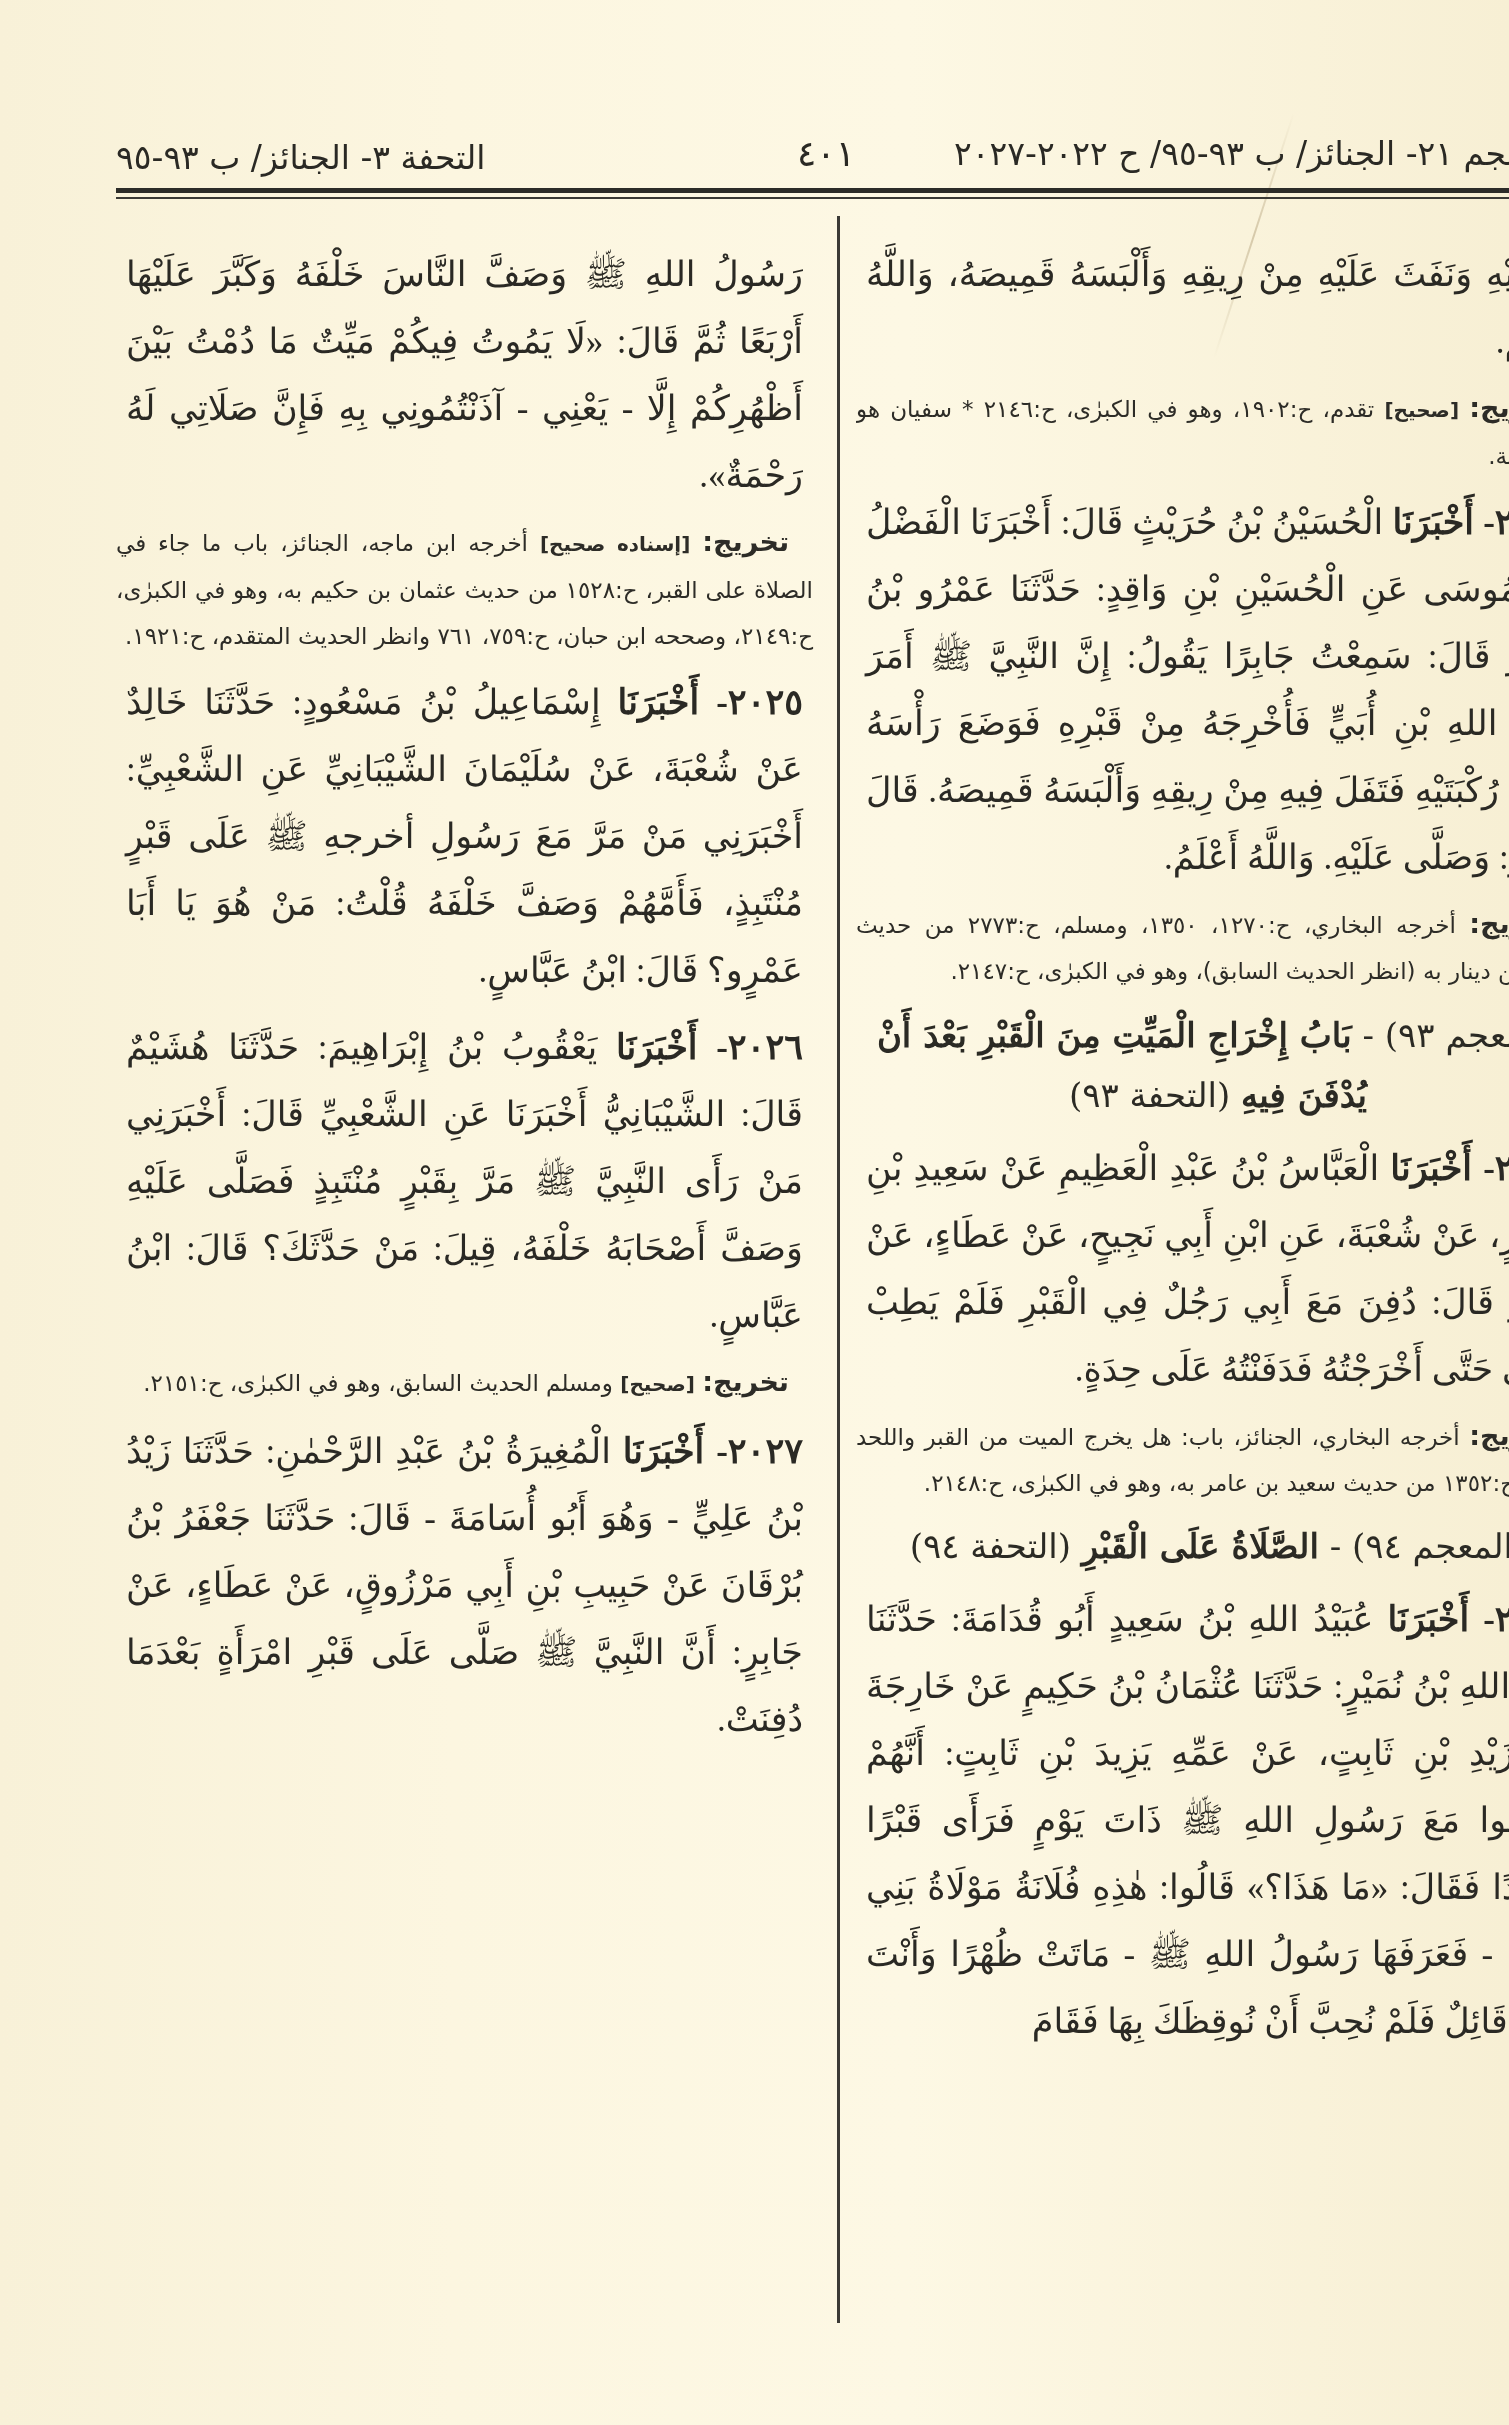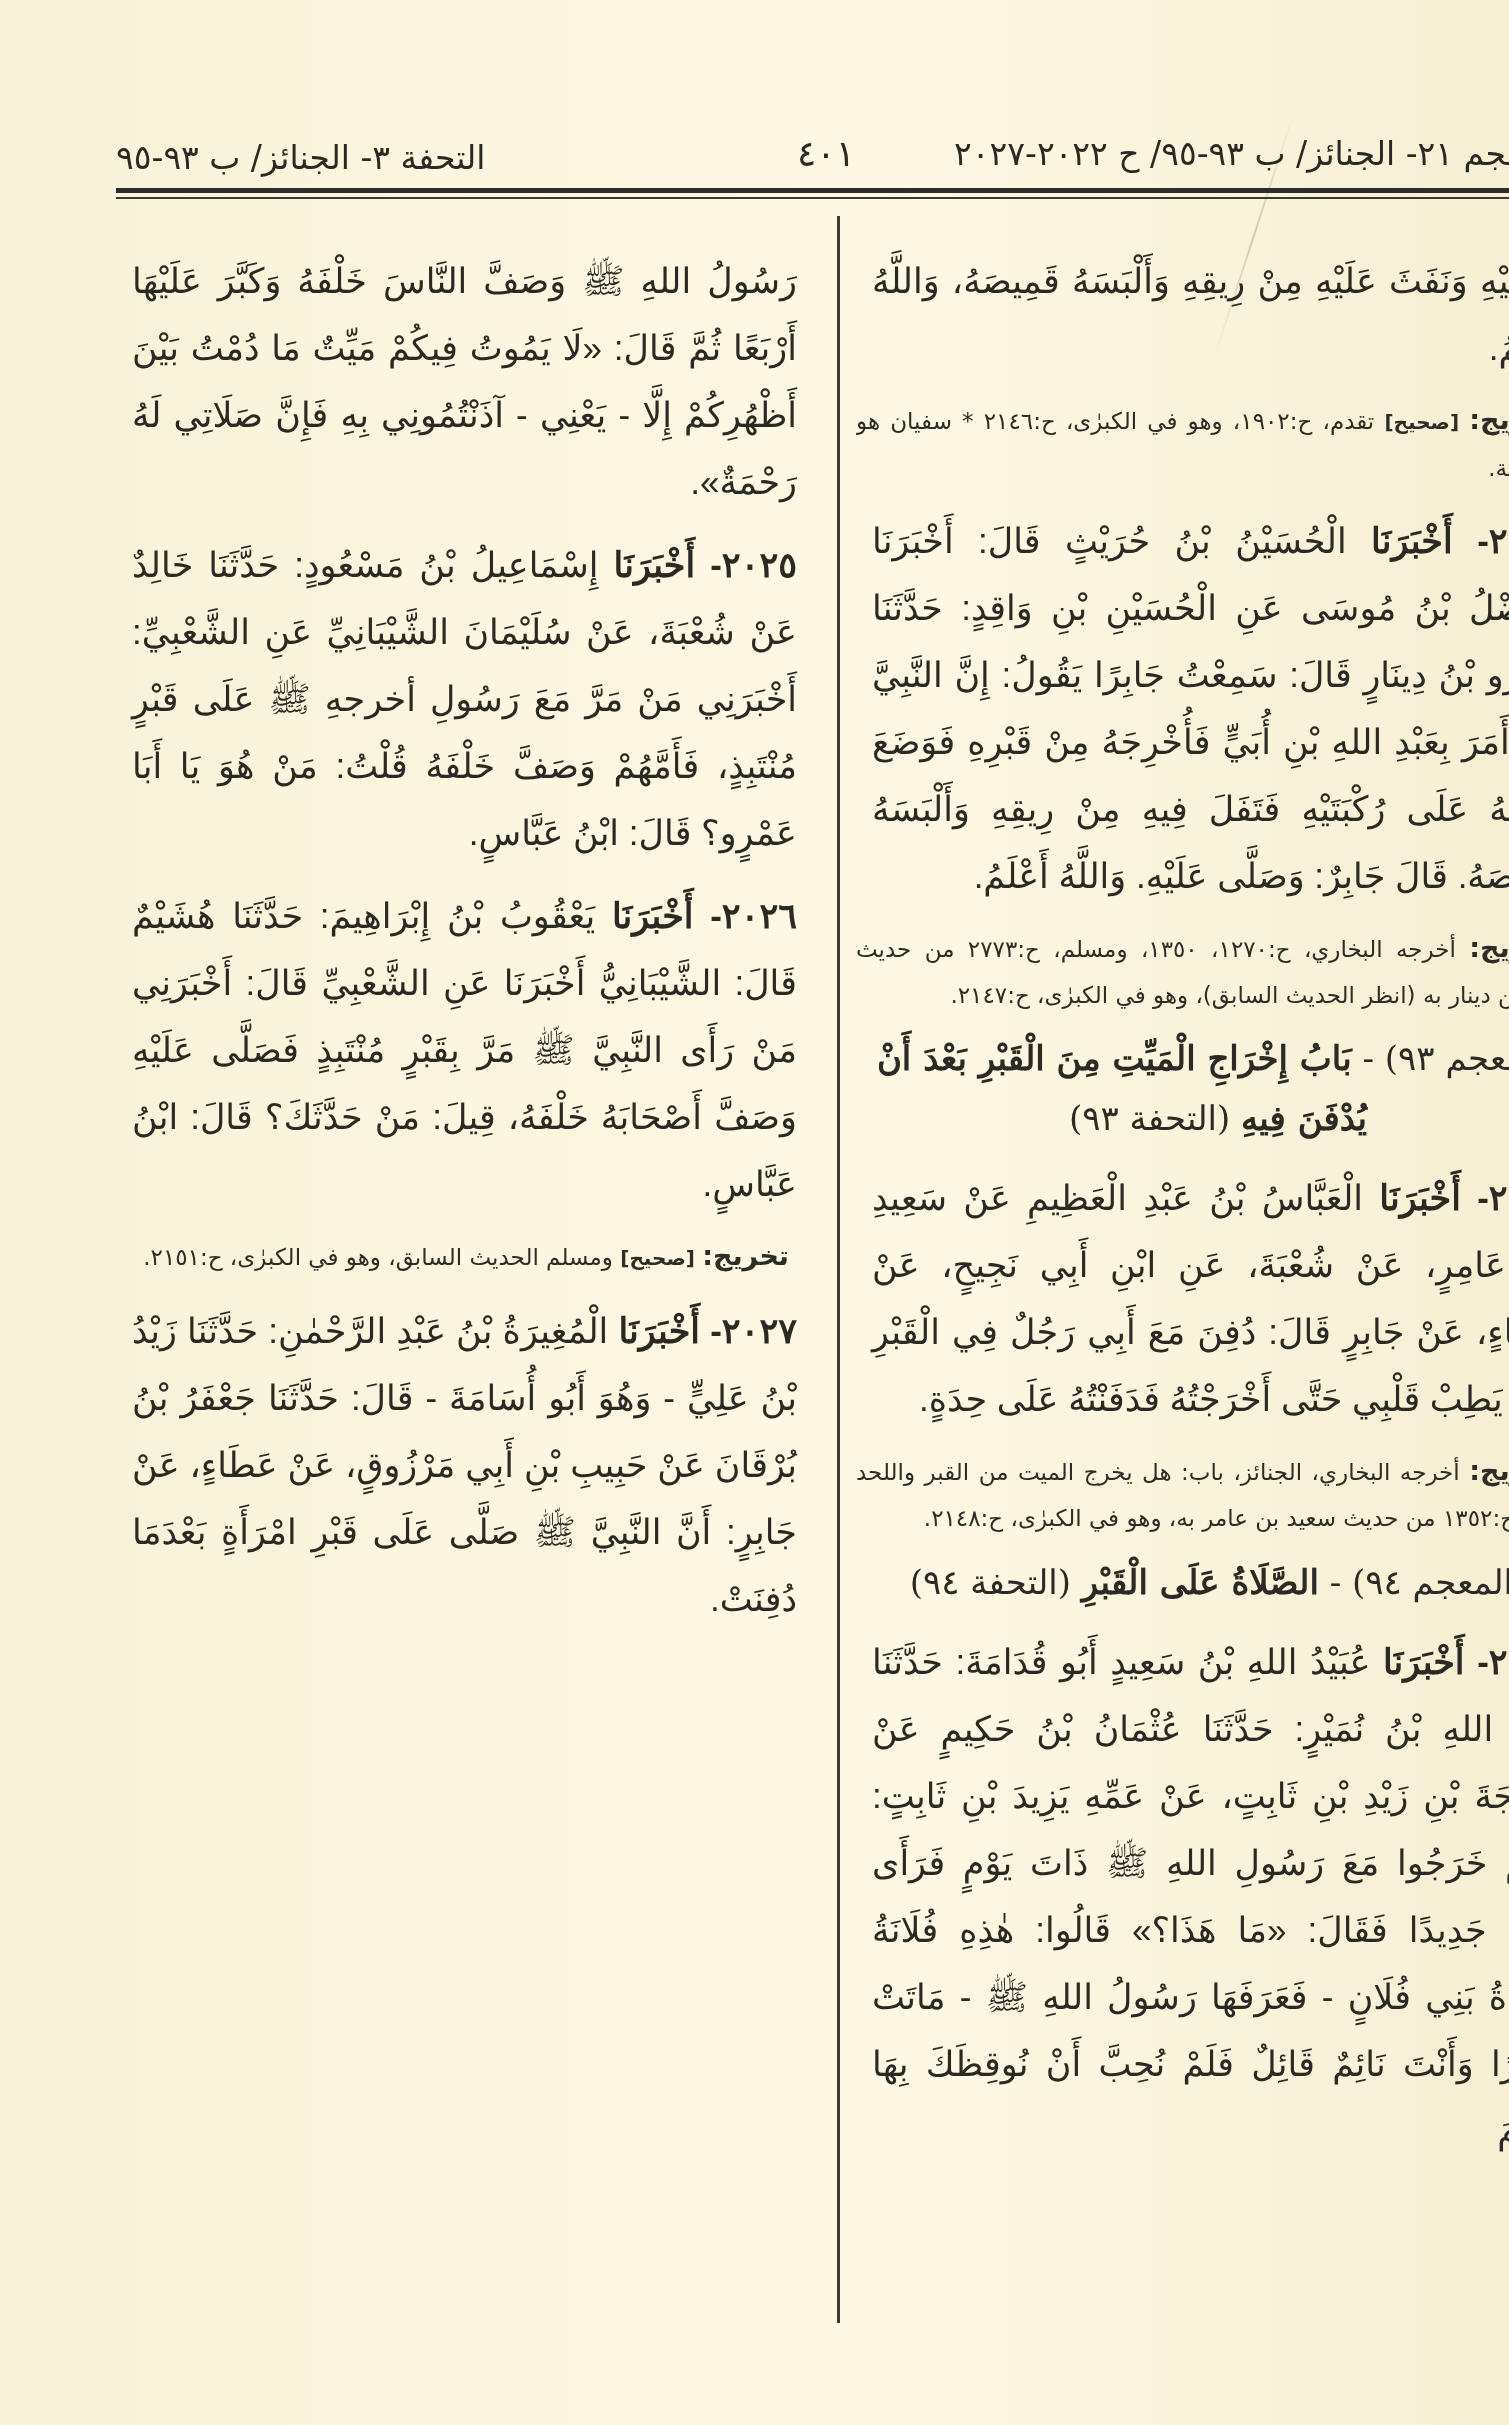--- a/index.html
+++ b/index.html
@@ -33,22 +33,22 @@
   
   .col-divider { position:absolute; left:837px; top:216px; width:2.6px; height:2107px; background:#3b3a35; }
   .column {
     position:absolute; top:231px; direction:rtl; text-align:justify; text-align-last:right;
   }
   .col-left  { left:116px; width:697px; }
   .col-right-clip { position:absolute; left:856px; top:231px; width:654px; height:2195px; overflow:hidden; }
   .col-right { position:absolute; left:0; top:0; width:724px; direction:rtl; text-align:justify; text-align-last:right; }
 
   .hadith {
-    font-family:Liberation Sans, sans-serif;
-    font-size:35px; line-height:67px; margin:16px;
+    font-family:Liberation Serif, serif;
+    font-size:35px; line-height:67px; margin:10px;
     color:#2a2924;
   }
   .hadith .num, .hadith .akhbarana { font-weight:bold; }
   .takhrij {
     font-family:"DejaVu Sans", sans-serif;
     font-size:23px; line-height:46px; margin:0 0 10.3px 0; text-indent:24px;
     color:#2d2c27;
   }
   .takhrij .lbl { font-weight:bold; font-size:27px; }
   .takhrij .grade { font-weight:bold; font-size:20px; }
@@ -124,20 +124,25 @@
       <span>عُبَيْدُ اللهِ بْنُ سَعِيدٍ أَبُو قُدَامَةَ: حَدَّثَنَا عَبْدُ اللهِ بْنُ نُمَيْرٍ: حَدَّثَنَا عُثْمَانُ بْنُ حَكِيمٍ عَنْ خَارِجَةَ بْنِ زَيْدِ بْنِ ثَابِتٍ، عَنْ عَمِّهِ يَزِيدَ بْنِ ثَابِتٍ: أَنَّهُمْ خَرَجُوا مَعَ رَسُولِ اللهِ ﷺ ذَاتَ يَوْمٍ فَرَأَى قَبْرًا جَدِيدًا فَقَالَ: «مَا هَذَا؟» قَالُوا: هٰذِهِ فُلَانَةُ مَوْلَاةُ بَنِي فُلَانٍ - فَعَرَفَهَا رَسُولُ اللهِ ﷺ - مَاتَتْ ظُهْرًا وَأَنْتَ نَائِمٌ قَائِلٌ فَلَمْ نُحِبَّ أَنْ نُوقِظَكَ بِهَا فَقَامَ</span>
     </p>
   </div>
 </div>
 
 <div class="column col-left">
 
   <p class="hadith">
     <span>رَسُولُ اللهِ ﷺ وَصَفَّ النَّاسَ خَلْفَهُ وَكَبَّرَ عَلَيْهَا أَرْبَعًا ثُمَّ قَالَ: «لَا يَمُوتُ فِيكُمْ مَيِّتٌ مَا دُمْتُ بَيْنَ أَظْهُرِكُمْ إِلَّا - يَعْنِي - آذَنْتُمُونِي بِهِ فَإِنَّ صَلَاتِي لَهُ رَحْمَةٌ».</span>
   </p>
+  <p class="takhrij">
+    <span class="lbl">تخريج:</span>
+    <span class="grade">[إسناده صحيح]</span>
+    <span>أخرجه ابن ماجه، الجنائز، باب ما جاء في الصلاة على القبر، ح:١٥٢٨ من حديث عثمان بن حكيم به، وهو في الكبرٰى، ح:٢١٤٩، وصححه ابن حبان، ح:٧٥٩، ٧٦١ وانظر الحديث المتقدم، ح:١٩٢١.</span>
+  </p>
 
   <p class="hadith">
     <span class="num">٢٠٢٥-</span>
     <span class="akhbarana">أَخْبَرَنَا</span>
     <span>إِسْمَاعِيلُ بْنُ مَسْعُودٍ: حَدَّثَنَا خَالِدٌ عَنْ شُعْبَةَ، عَنْ سُلَيْمَانَ الشَّيْبَانِيِّ عَنِ الشَّعْبِيِّ: أَخْبَرَنِي مَنْ مَرَّ مَعَ رَسُولِ أخرجهِ ﷺ عَلَى قَبْرٍ مُنْتَبِذٍ، فَأَمَّهُمْ وَصَفَّ خَلْفَهُ قُلْتُ: مَنْ هُوَ يَا أَبَا عَمْرٍو؟ قَالَ: ابْنُ عَبَّاسٍ.</span>
   </p>
 
   <p class="hadith">
     <span class="num">٢٠٢٦-</span>
     <span class="akhbarana">أَخْبَرَنَا</span>

